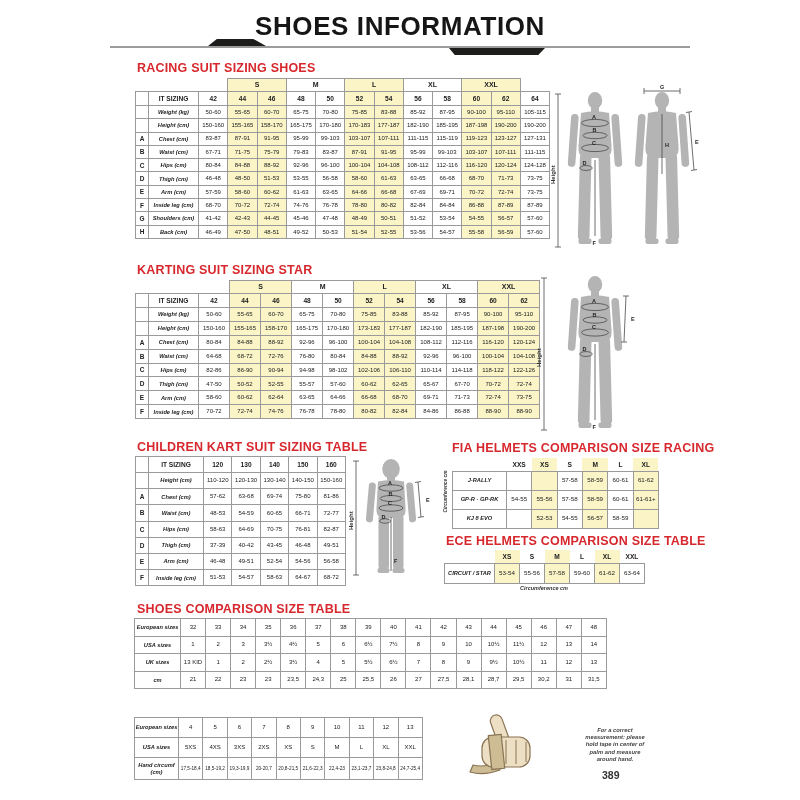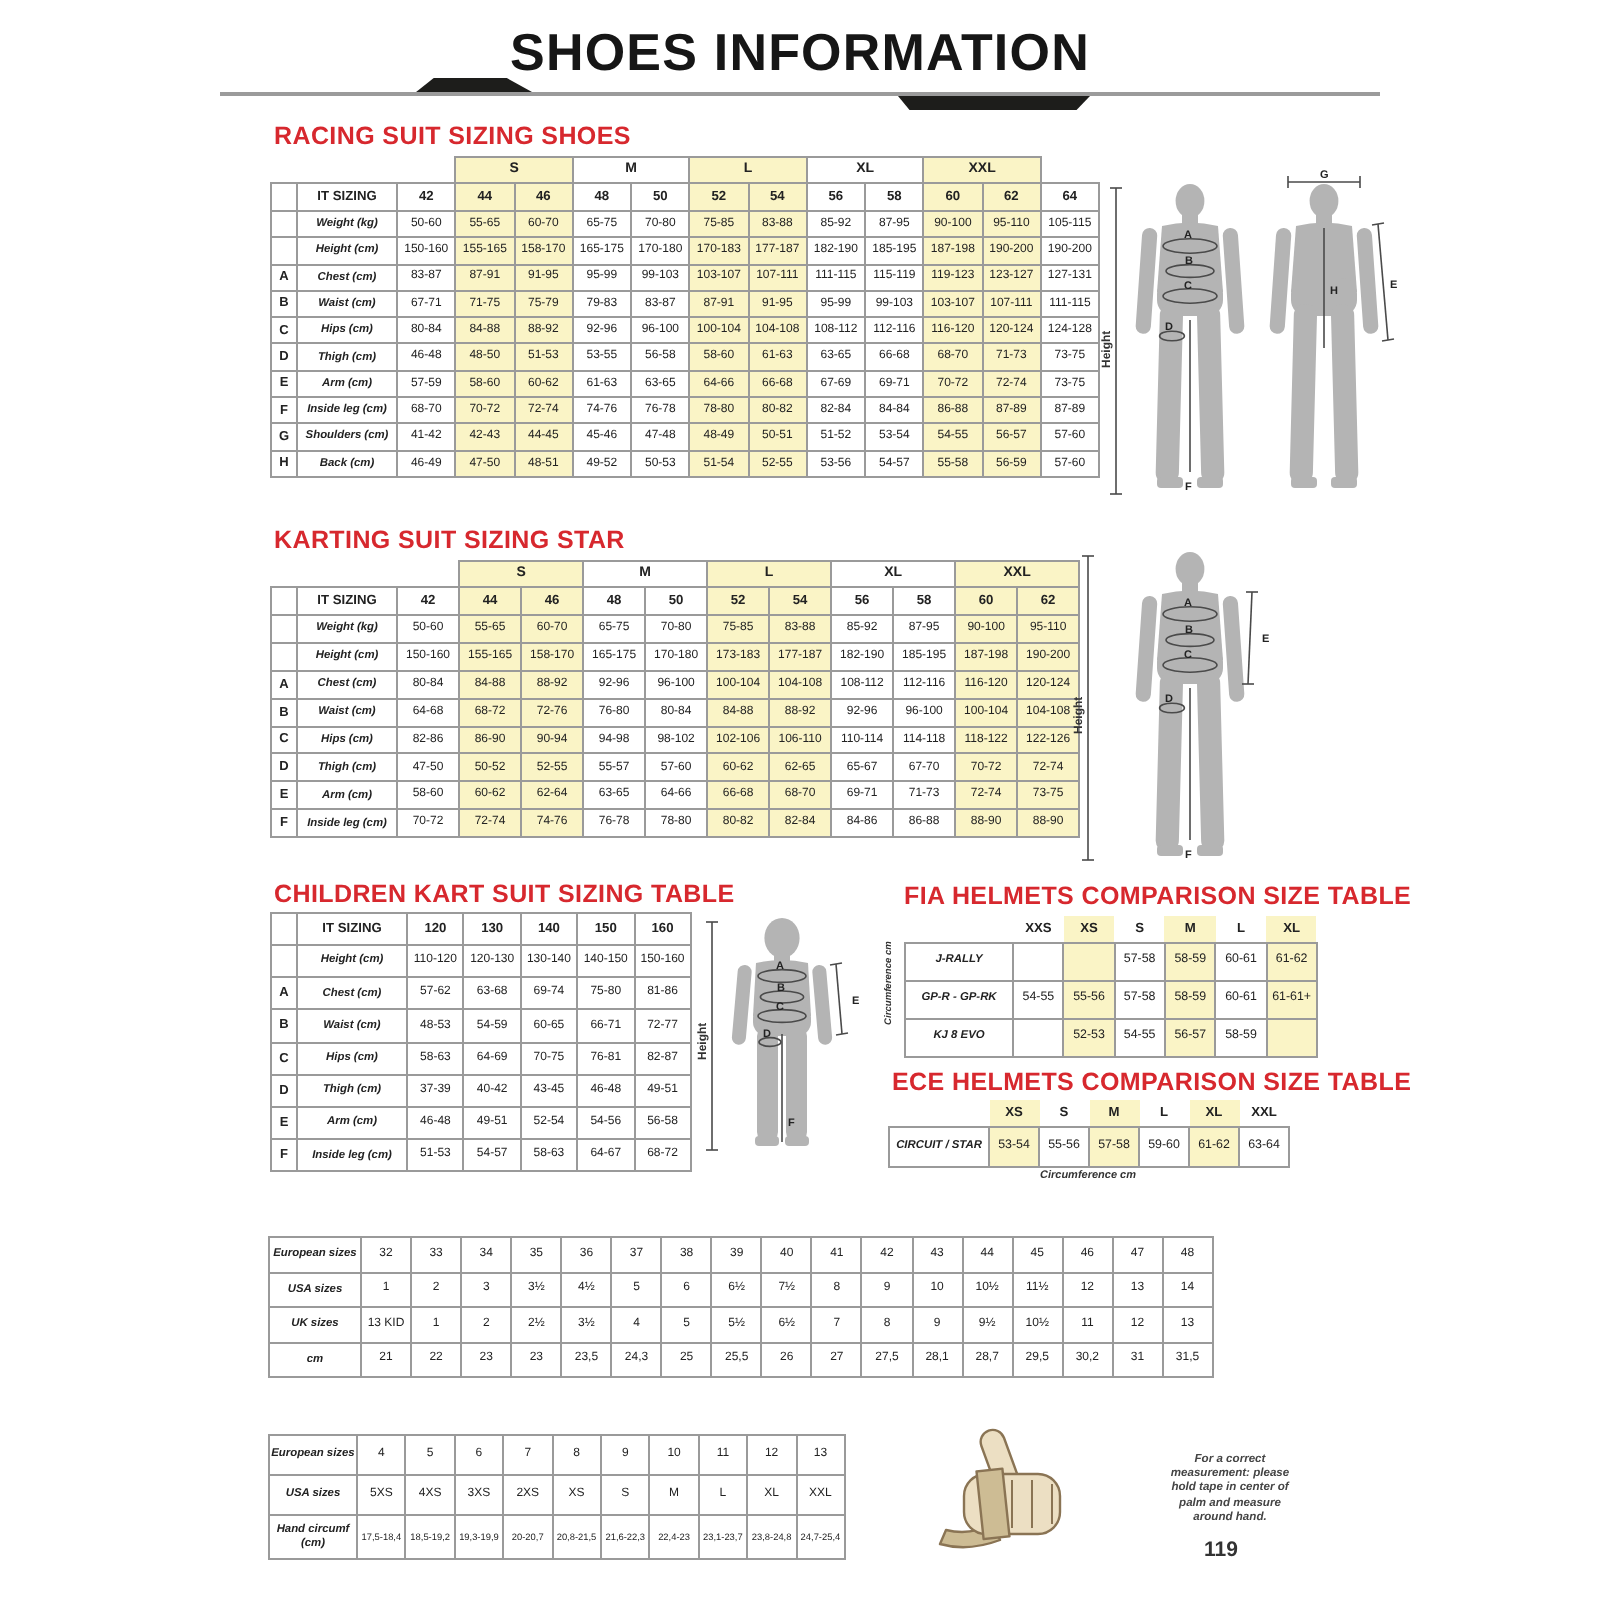--- a/index.html
+++ b/index.html
@@ -612,21 +612,21 @@
     <ellipse class="mk" cx="37" cy="66" rx="5.5" ry="2.2"></ellipse>
     <text class="mt" x="33.5" y="63.5">D</text>
     <line class="mk" x1="70" y1="27" x2="73" y2="62"></line>
     <line class="mk" x1="67" y1="27.5" x2="73" y2="26.5"></line>
     <line class="mk" x1="70" y1="62.5" x2="76" y2="61.5"></line>
     <text class="mt" x="78" y="47">E</text>
     <line class="mk" x1="43" y1="62" x2="43" y2="116"></line>
     <text class="mt" x="46" y="108">F</text>
   </svg>
 
-  <h2 class="sec" style="left:452px;top:441px">FIA HELMETS COMPARISON SIZE TABLE</h2>
+  <h2 class="sec" style="left:452px;top:441px">FIA HELMETS COMPARISON SIZE RACING</h2>
   <div class="vlabel" style="left:410px;top:489px;width:70px">Circumference cm</div>
   <div class="tblbox t-fia" style="left:452px;top:458px;width:206px">
       <table class="sz">
         <colgroup>
           <col style="width: 54px;">
           <col style="width: 25.3333px;">
           <col style="width: 25.3333px;">
           <col style="width: 25.3333px;">
           <col style="width: 25.3333px;">
           <col style="width: 25.3333px;">
@@ -702,20 +702,21 @@
             <td class="v hl">57-58</td>
             <td class="v">59-60</td>
             <td class="v hl">61-62</td>
             <td class="v">63-64</td>
           </tr>
         </tbody>
       </table>
     </div>
   <div class="caption" style="left:444px;top:585px;width:200px">Circumference cm</div>
 
+  <h2 class="sec" style="left:137px;top:602px">SHOES COMPARISON SIZE TABLE</h2>
   <div class="tblbox t-shoes" style="left:134px;top:618px;width:472px">
       <table class="sz">
         <colgroup>
           <col style="width: 46px;">
           <col style="width: 25.0588px;">
           <col style="width: 25.0588px;">
           <col style="width: 25.0588px;">
           <col style="width: 25.0588px;">
           <col style="width: 25.0588px;">
           <col style="width: 25.0588px;">
@@ -879,15 +880,15 @@
     <g stroke="#8a7454" stroke-width="1.2" fill="#ecdfc3" stroke-linejoin="round">
       <path d="M40 58 q-16 6 -30 2 l3 -7 q12 3 24 -3 z" fill="#cdbc94"></path>
       <rect x="30" y="3" width="12" height="32" rx="6" transform="rotate(-20 36 8)"></rect>
       <rect x="22" y="25" width="48" height="30" rx="11"></rect>
       <path d="M46 28 v24 M56 28 v24 M66 30 v20" fill="none" stroke-width="1"></path>
       <rect x="30" y="23" width="13" height="34" fill="#cdbc94" transform="rotate(-6 36 40)"></rect>
     </g>
   </svg>
   <div class="note" style="left:580px;top:727px;width:70px">For a correct measurement: please hold tape in center of palm and measure around hand.</div>
 
-  <div class="pageno" style="left:602px;top:769px">119</div>
+  <div class="pageno" style="left:602px;top:769px">389</div>
 
 </div>
 
 </body></html>

